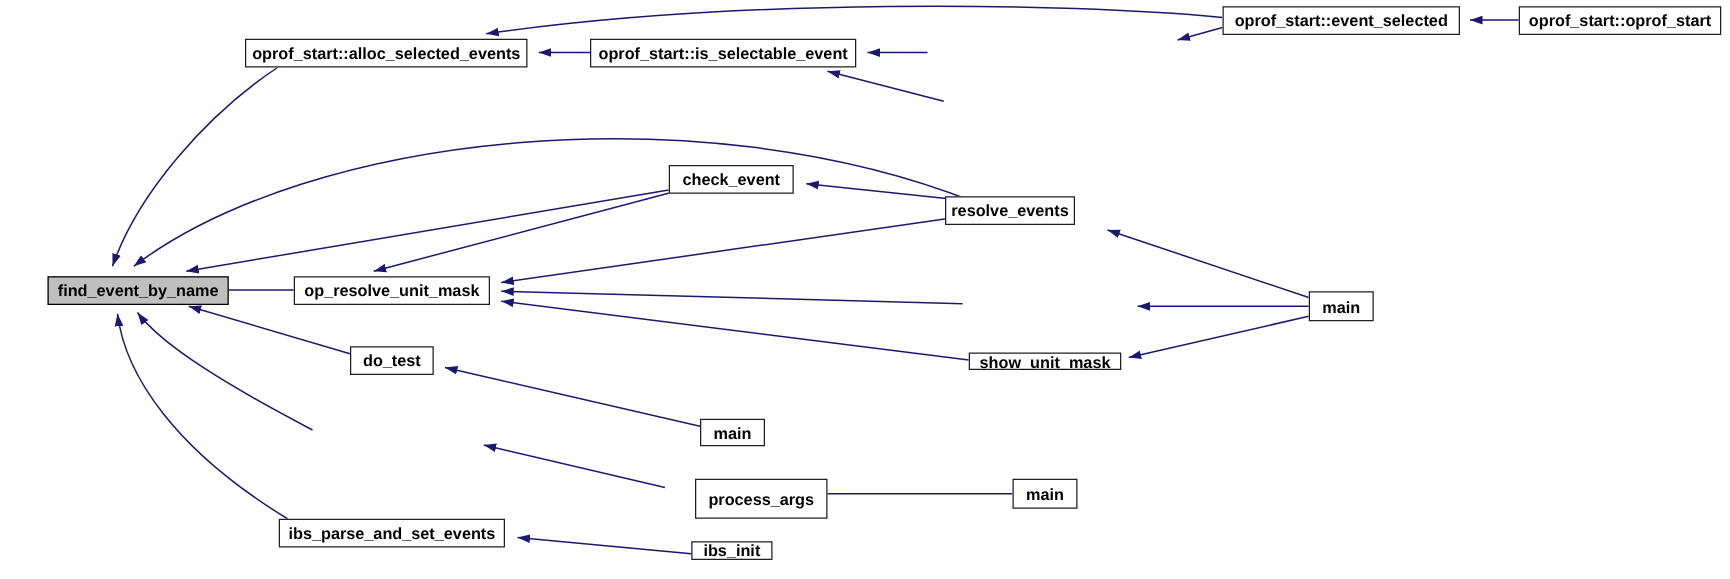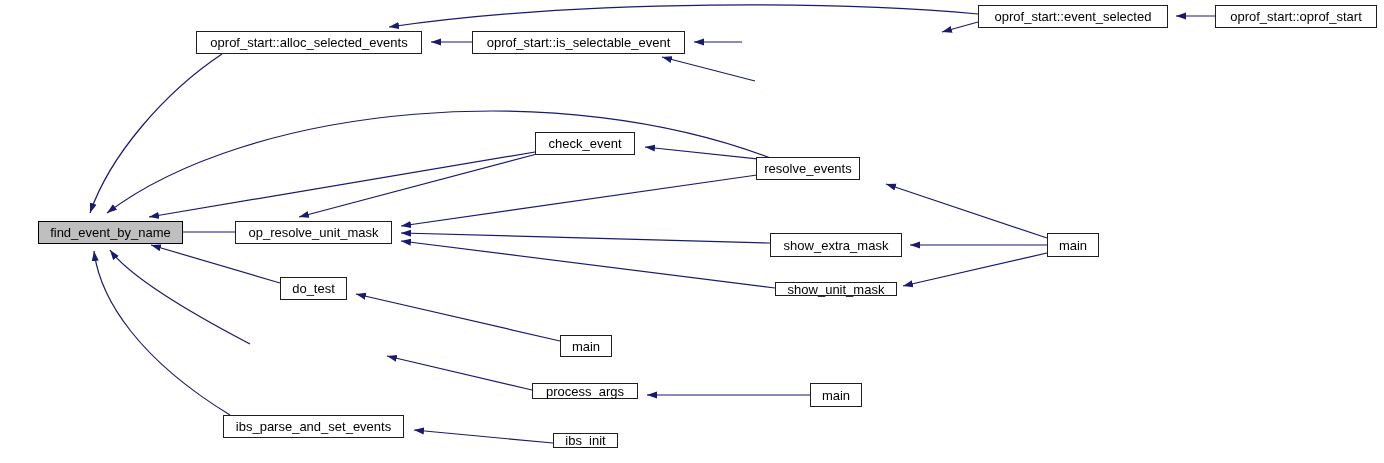--- a/index.html
+++ b/index.html
@@ -14,20 +14,21 @@
   .node{
     position:absolute;
     box-sizing:border-box;
     display:flex;align-items:center;justify-content:center;
     background:#ffffff;
     border:1px solid #1f1f1f;
     color:#000000;
     font-size:13px;
     white-space:nowrap;
     line-height:1;
+    font-weight:bold;
   }
   .node.highlight{
     background:#bfbfbf;
     border:1.5px solid #000000;
     margin-left:35px;
   }
   path.edge{stroke:#191970;stroke-width:1.2;fill:none;}
 </style>
 </head>
 <body>
@@ -68,23 +69,22 @@
   </svg>
 
   <div class="node highlight" style="left:3px;top:221px;width:145px;height:23px">find_event_by_name</div>
   <div class="node" style="left:235px;top:221px;width:157px;height:23px">op_resolve_unit_mask</div>
   <div class="node" style="left:535px;top:132px;width:100px;height:23px">check_event</div>
   <div class="node" style="left:756px;top:157px;width:104px;height:23px">resolve_events</div>
   <div class="node" style="left:196px;top:31px;width:226px;height:23px">oprof_start::alloc_selected_events</div>
   <div class="node" style="left:472px;top:31px;width:213px;height:23px">oprof_start::is_selectable_event</div>
   <div class="node" style="left:978px;top:5px;width:190px;height:23px">oprof_start::event_selected</div>
   <div class="node" style="left:1215px;top:5px;width:162px;height:23px">oprof_start::oprof_start</div>
-  <div class="node" style="left:770px;top:233px;width:132px;height:24px">show_extra_mask</div>
   <div class="node" style="left:1047px;top:233px;width:52px;height:24px">main</div>
   <div class="node" style="left:775px;top:282px;width:122px;height:14px">show_unit_mask</div>
   <div class="node" style="left:280px;top:277px;width:67px;height:23px">do_test</div>
   <div class="node" style="left:560px;top:335px;width:52px;height:22px">main</div>
-  <div class="node" style="left:532px;top:383px;width:106px;height:16px">process_args</div>
+  <div class="node" style="left:556px;top:383px;width:106px;height:32px">process_args</div>
   <div class="node" style="left:810px;top:383px;width:52px;height:24px">main</div>
   <div class="node" style="left:223px;top:415px;width:181px;height:23px">ibs_parse_and_set_events</div>
   <div class="node" style="left:553px;top:433px;width:65px;height:15px">ibs_init</div>
 
 </div>
 
 </body></html>

